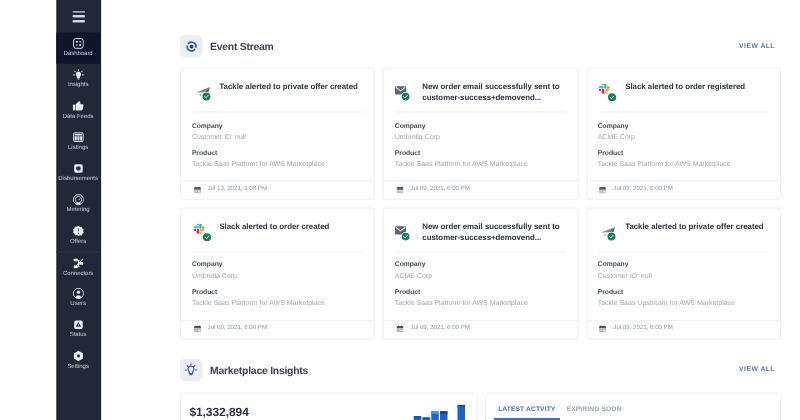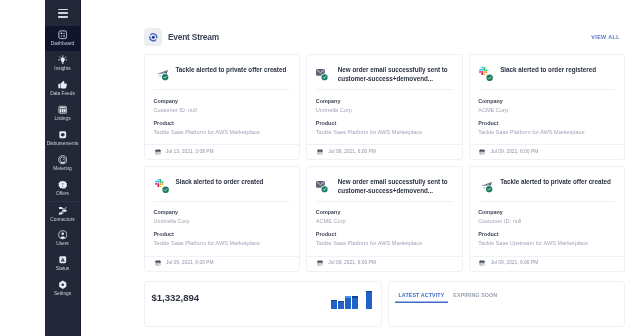--- a/index.html
+++ b/index.html
@@ -503,20 +503,33 @@
                   </g>
                   <rect x="5.6" y="0.6" width="2.8" height="4.6" rx="1.4" fill="#353c4c"></rect>
                   <rect x="15.6" y="0.6" width="2.8" height="4.6" rx="1.4" fill="#353c4c"></rect>
                 </svg>
               </span>
               <span class="dt" data-name="event-card-date">Jul 09, 2021, 6:00 PM</span>
             </div>
           </div>
         </div>
 
+      <div class="sec-head" data-name="marketplace-insights-header" style="margin-top:15px">
+        <span class="sec-badge" data-name="lightbulb-icon">
+            <svg viewBox="0 0 24 24" width="11.5" height="11.5">
+              <g stroke="#3b62b8" stroke-width="1.9" stroke-linecap="round" fill="none">
+                <path d="M12 2.2v2.2M5.6 5.4l1.6 1.6M18.4 5.4l-1.6 1.6M2.4 12.6h2.2M19.4 12.6h2.2"></path>
+              </g>
+              <path d="M12 6a5 5 0 00-2.9 9.1v2.3c0 .7.6 1.3 1.3 1.3h3.2c.7 0 1.3-.6 1.3-1.3v-2.3A5 5 0 0012 6z" fill="none" stroke="#3b62b8" stroke-width="2.1"></path>
+              <path d="M10.4 20.4h3.2" stroke="#3b62b8" stroke-width="2" stroke-linecap="round"></path>
+            </svg>
+          </span>
+        <span class="sec-title" data-name="marketplace-insights-title">Marketplace Insights</span>
+        <a class="view-all" data-name="marketplace-insights-view-all">VIEW ALL</a>
+      </div>
 
       <div class="mi-row" data-name="marketplace-insights-row">
         <div class="mi-card" data-name="revenue-card">
           <div class="mi-left" data-name="revenue-panel">
             <div class="mi-amount" data-name="revenue-amount">$1,332,894</div>
             <div class="bars" data-name="revenue-bar-chart">
                 <i data-name="bar" style="height: 9px; margin-top: 9px; background: rgb(31, 99, 200);">
                   <b data-name="bar-segment" style="height: 1.2px; background: rgb(18, 63, 143);"></b>
                 </i>
                 <i data-name="bar" style="height: 8px; margin-top: 10px; background: rgb(31, 99, 200);">

